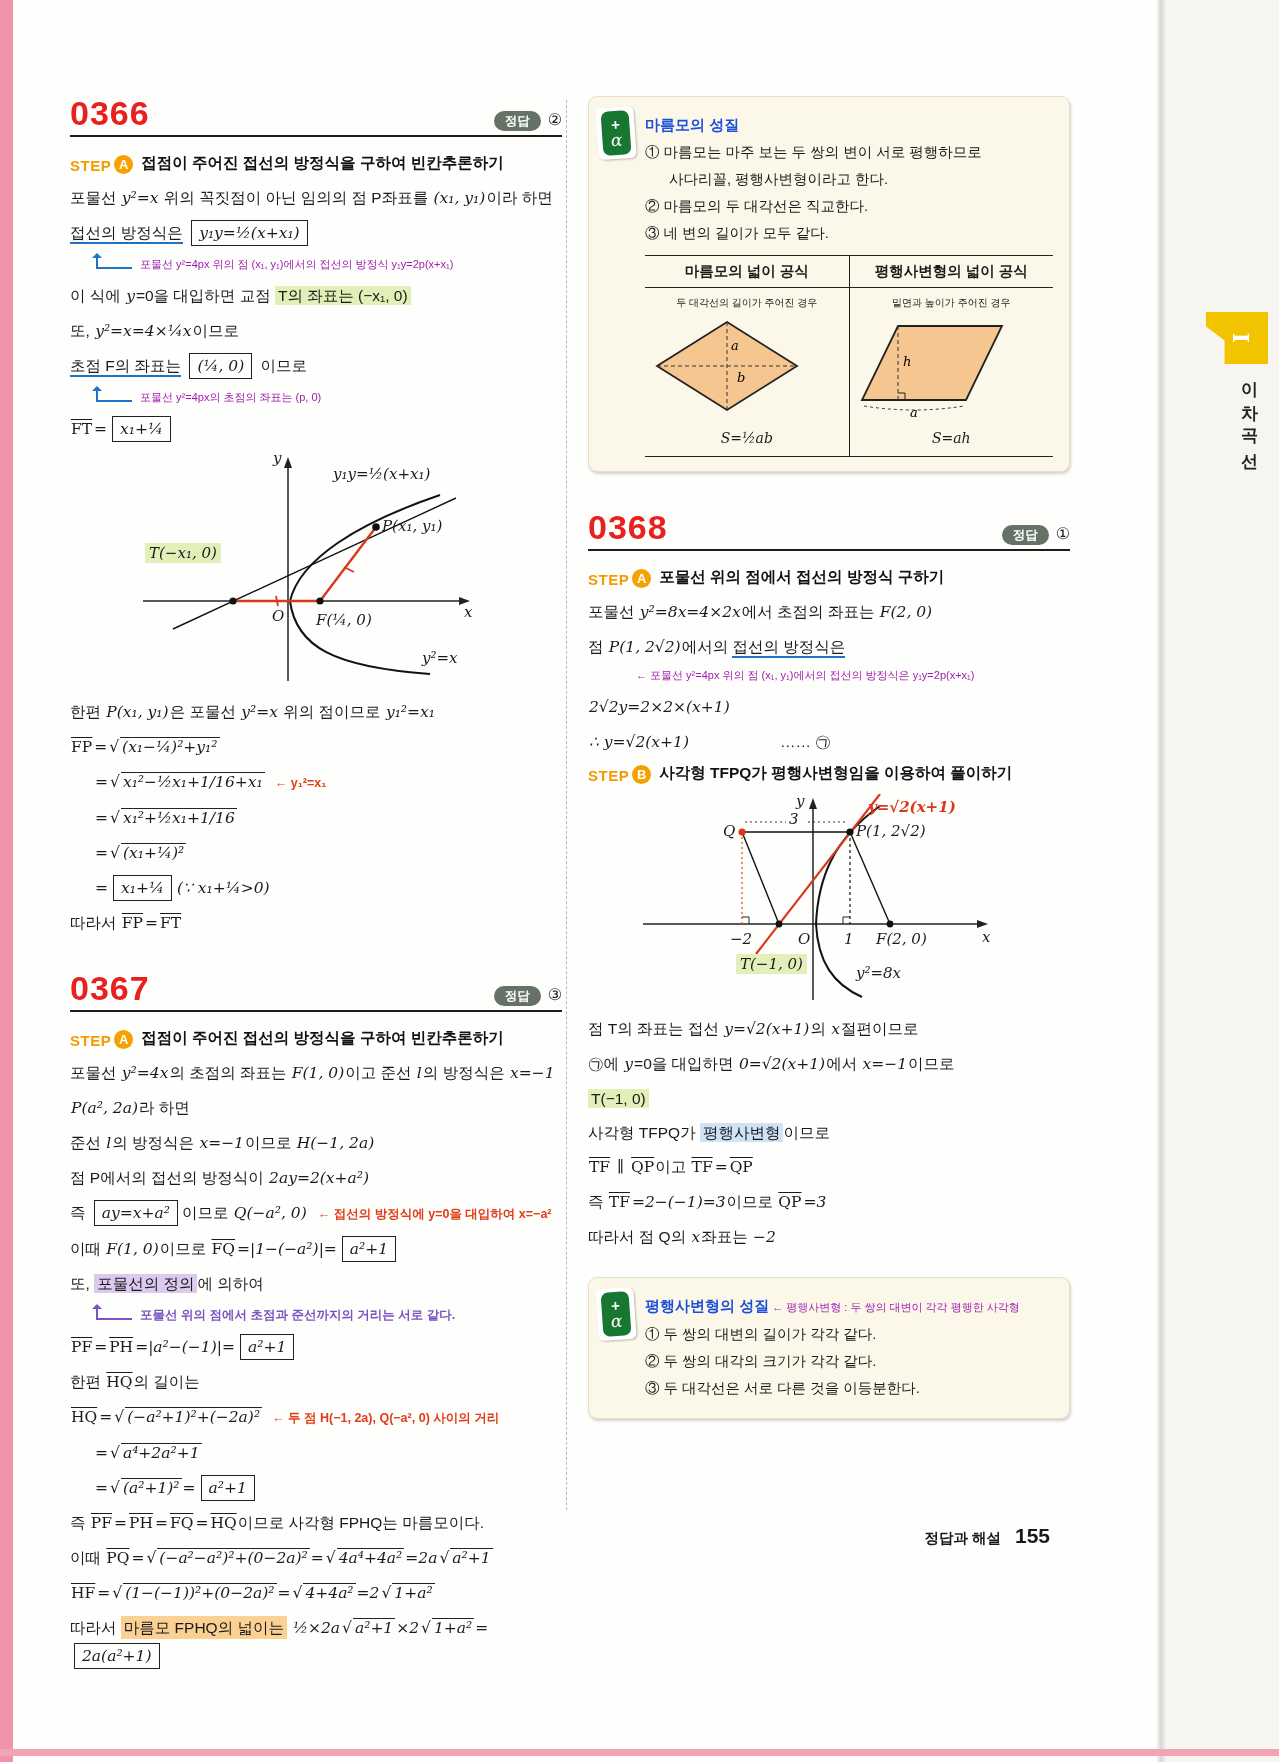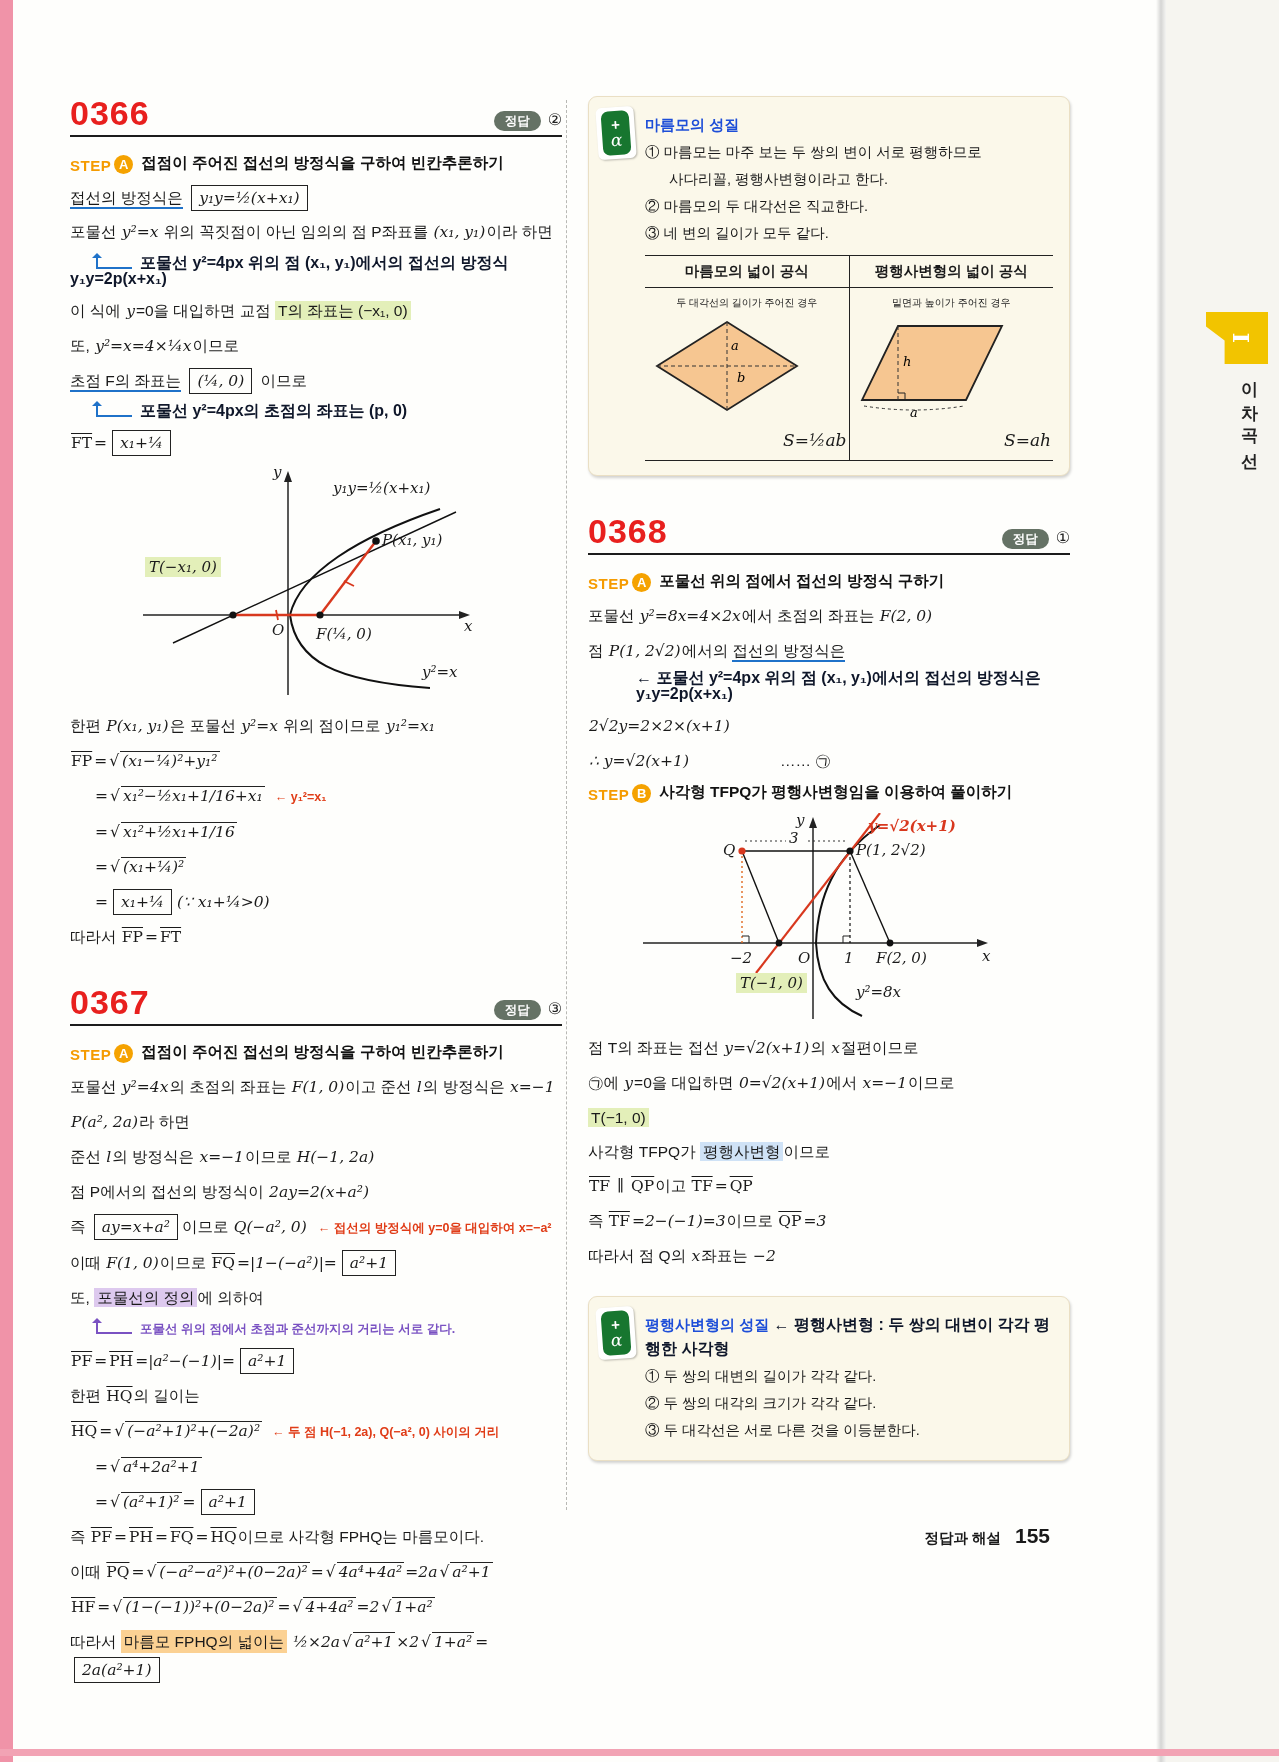--- a/index.html
+++ b/index.html
@@ -43,21 +43,21 @@
   .sg-m{font-family:"DejaVu Serif",serif;font-style:italic;padding:0 1px;}
   .sg-ol{font-family:"DejaVu Serif",serif;text-decoration:overline;padding:0 1px;}
   .sg-box{font-family:"DejaVu Serif",serif;font-style:italic;border:1.4px solid #222;
           padding:1px 7px;margin:0 4px;display:inline-block;line-height:22px;}
   .sg-rad{font-family:"DejaVu Serif",serif;font-style:italic;border-top:1.4px solid #222;padding:0 2px;}
   .sg-hlg{background:#e3efb9;padding:1px 3px;}
   .sg-hlp{background:#ddc9ee;padding:1px 3px;}
   .sg-hlb{background:#cfe2f6;padding:1px 3px;}
   .sg-hlo{background:#fbd193;padding:3px 3px;}
   .sg-ulb{border-bottom:2.5px solid #1f72c9;padding-bottom:1px;}
-  .sg-nb{color:#0f172a;font-size:16px;font-weight:bold;}
+  .sg-nb{color:#a21caf;font-size:11px;font-weight:normal;}
   .sg-nr{color:#e03c17;font-size:12.5px;font-weight:bold;margin-left:10px;}
   .sg-np{color:#7a52c2;font-size:12.5px;font-weight:bold;}
   .sg-bt{font-weight:bold;font-size:15px;color:#1d4ed8;}
   .sg-gap{display:inline-block;width:90px;}
   .sg-elb,.sg-elp{display:inline-block;width:34px;height:13px;border-left:2px solid #1f72c9;
         border-bottom:2px solid #1f72c9;margin:0 8px 2px 26px;position:relative;top:3px;}
   .sg-elp{border-color:#7a52c2;}
   .sg-elb::before,.sg-elp::before{content:"";position:absolute;left:-6px;top:-6px;
         border:5px solid transparent;border-bottom-color:#1f72c9;}
   .sg-elp::before{border-bottom-color:#7a52c2;}
@@ -80,22 +80,22 @@
   .alpha-badge .plus{font-weight:bold;font-size:15px;}
   .alpha-badge .alpha{font-family:"DejaVu Serif",serif;font-style:italic;font-size:17px;}
   .alpha-box .lines .ln{margin:4px 0;line-height:23px;font-size:14.5px;}
   
   .fx-table{width:100%;border-collapse:collapse;margin-top:10px;}
   .fx-table td{width:50%;text-align:center;padding:4px 2px;}
   .fx-table tr.hd td{font-weight:bold;font-size:14.5px;border-top:1.8px solid #222;
                      border-bottom:1.2px solid #222;padding:6px 0;}
   .fx-table td.lcell{border-right:1.2px solid #222;}
   .fx-table tr.case td{font-size:10px;padding-top:8px;}
-  .fx-table tr.frm td{font-family:"DejaVu Serif",serif;font-style:italic;font-size:17px;
-                      padding-bottom:10px;border-bottom:1.8px solid #222;text-align:right;}
+  .fx-table tr.frm td{font-family:"DejaVu Serif",serif;font-style:italic;font-size:14px;
+                      padding-bottom:10px;border-bottom:1.8px solid #222;}
   .shape-wrap{display:flex;justify-content:center;padding:4px 0 0;}
   
   .footer{position:absolute;left:830px;top:1524px;width:220px;text-align:right;}
   .footer .flabel{font-weight:bold;font-size:14.5px;}
   .footer .pagenum{font-weight:bold;font-size:21px;margin-left:14px;}
   section{display:block;}
   .sec-0367{margin-top:34px;}
   .sec-0368{margin-top:38px;}
   .box2{margin-top:26px;}
 </style>
@@ -121,22 +121,22 @@
         <span>
           <span class="badge">정답</span><span class="badge-num">②</span>
         </span>
       </div>
       <div class="step-row">
         <span class="step-word">STEP</span>
         <span class="step-circle">A</span>
         <span class="step-title">접점이 주어진 접선의 방정식을 구하여 빈칸추론하기</span>
       </div>
       <div class="lines">
+          <div class="ln"><span class="sg-p">포물선 </span><span class="sg-m">y²=x</span><span class="sg-p"> 위의 꼭짓점이 아닌 임의의 점 P좌표를 </span><span class="sg-m">(x₁, y₁)</span><span class="sg-p">이라 하면</span></div>
           <div class="ln"><span class="sg-ulb">접선의 방정식은</span><span class="sg-p"> </span><span class="sg-box">y₁y=½(x+x₁)</span></div>
-          <div class="ln"><span class="sg-p">포물선 </span><span class="sg-m">y²=x</span><span class="sg-p"> 위의 꼭짓점이 아닌 임의의 점 P좌표를 </span><span class="sg-m">(x₁, y₁)</span><span class="sg-p">이라 하면</span></div>
           <div class="ln note"><span class="sg-elb"></span><span class="sg-nb">포물선 y²=4px 위의 점 (x₁, y₁)에서의 접선의 방정식 y₁y=2p(x+x₁)</span></div>
           <div class="ln"><span class="sg-p">이 식에 </span><span class="sg-m">y</span><span class="sg-p">=0을 대입하면 교점 </span><span class="sg-hlg">T의 좌표는 (−x₁, 0)</span></div>
           <div class="ln"><span class="sg-p">또, </span><span class="sg-m">y²=x=4×¼x</span><span class="sg-p">이므로</span></div>
           <div class="ln"><span class="sg-ulb">초점 F의 좌표는</span><span class="sg-p"> </span><span class="sg-box">(¼, 0)</span><span class="sg-p"> 이므로</span></div>
           <div class="ln note"><span class="sg-elb"></span><span class="sg-nb">포물선 y²=4px의 초점의 좌표는 (p, 0)</span></div>
           <div class="ln"><span class="sg-ol">FT</span><span class="sg-m">=</span><span class="sg-box">x₁+¼</span></div>
         </div>
 
       <div class="diagram d1">
         <svg width="350" height="240" viewBox="0 0 350 240">

